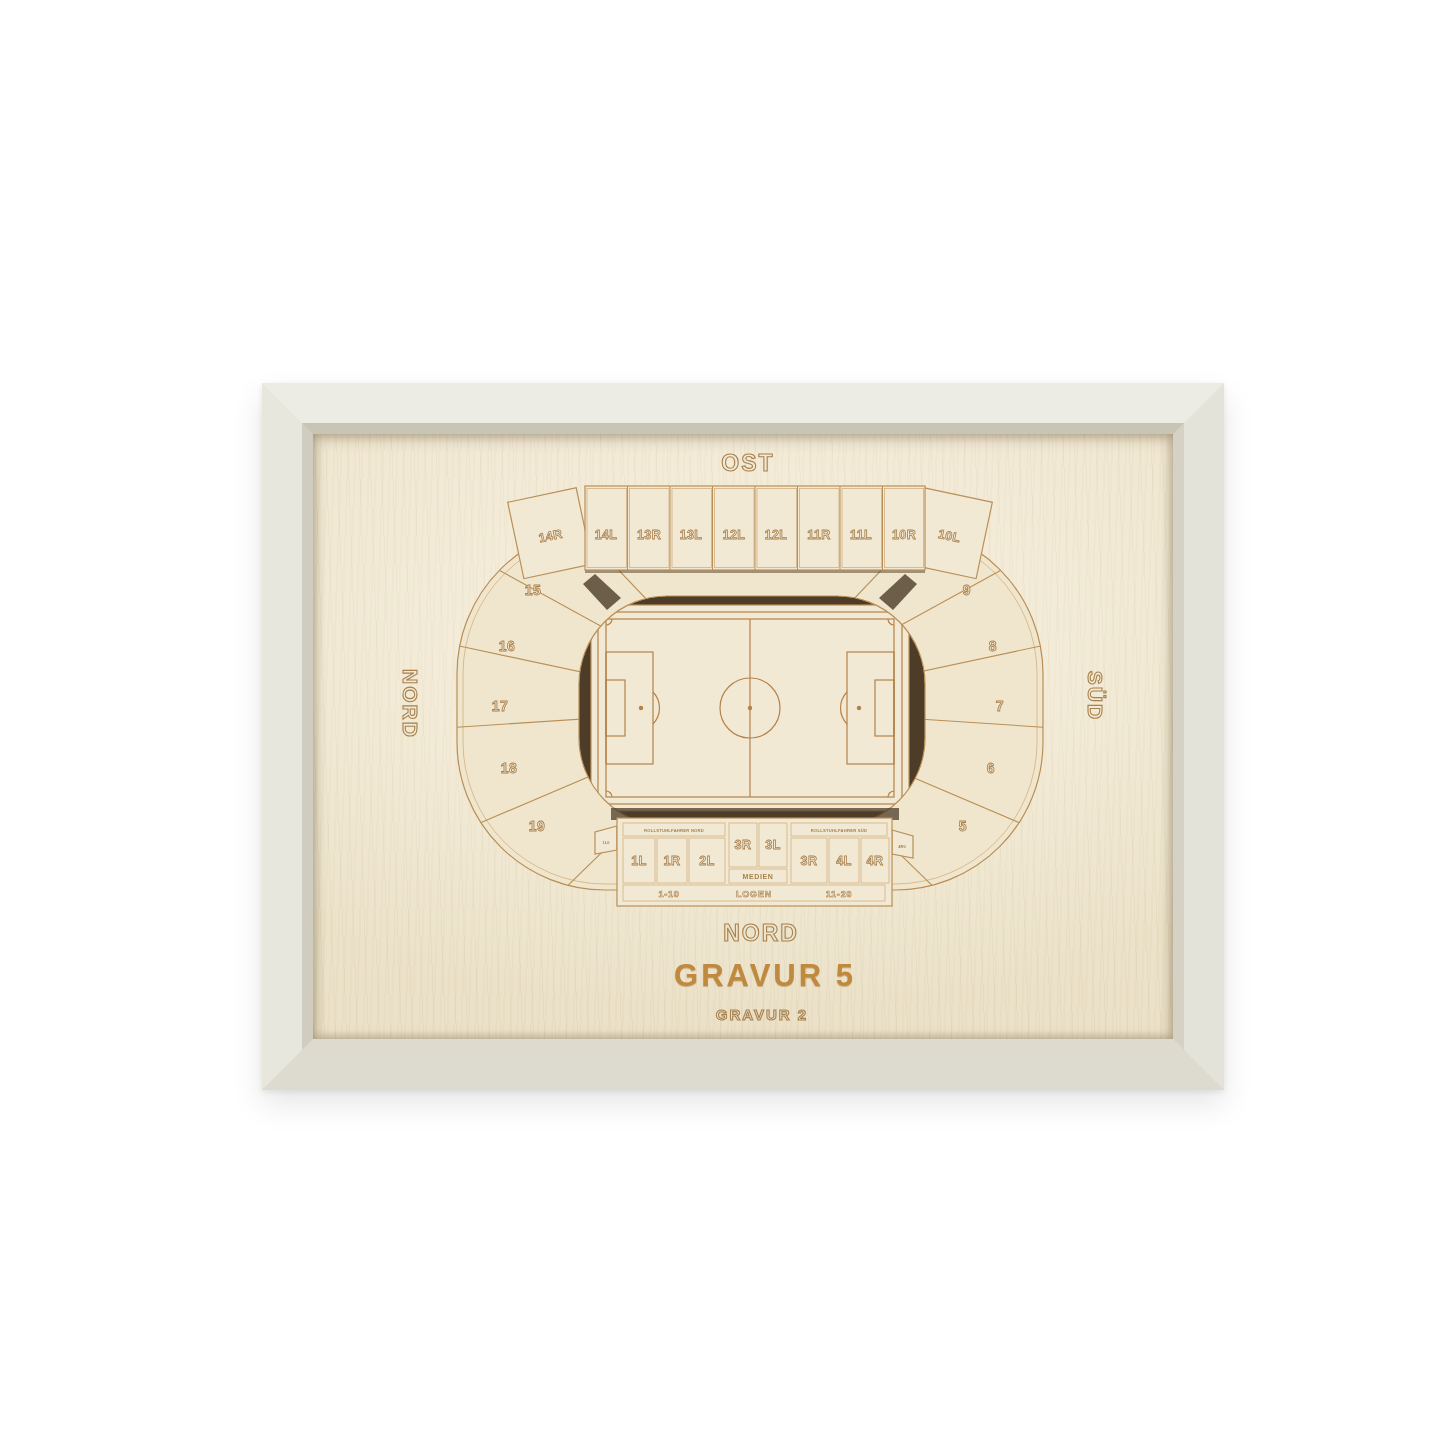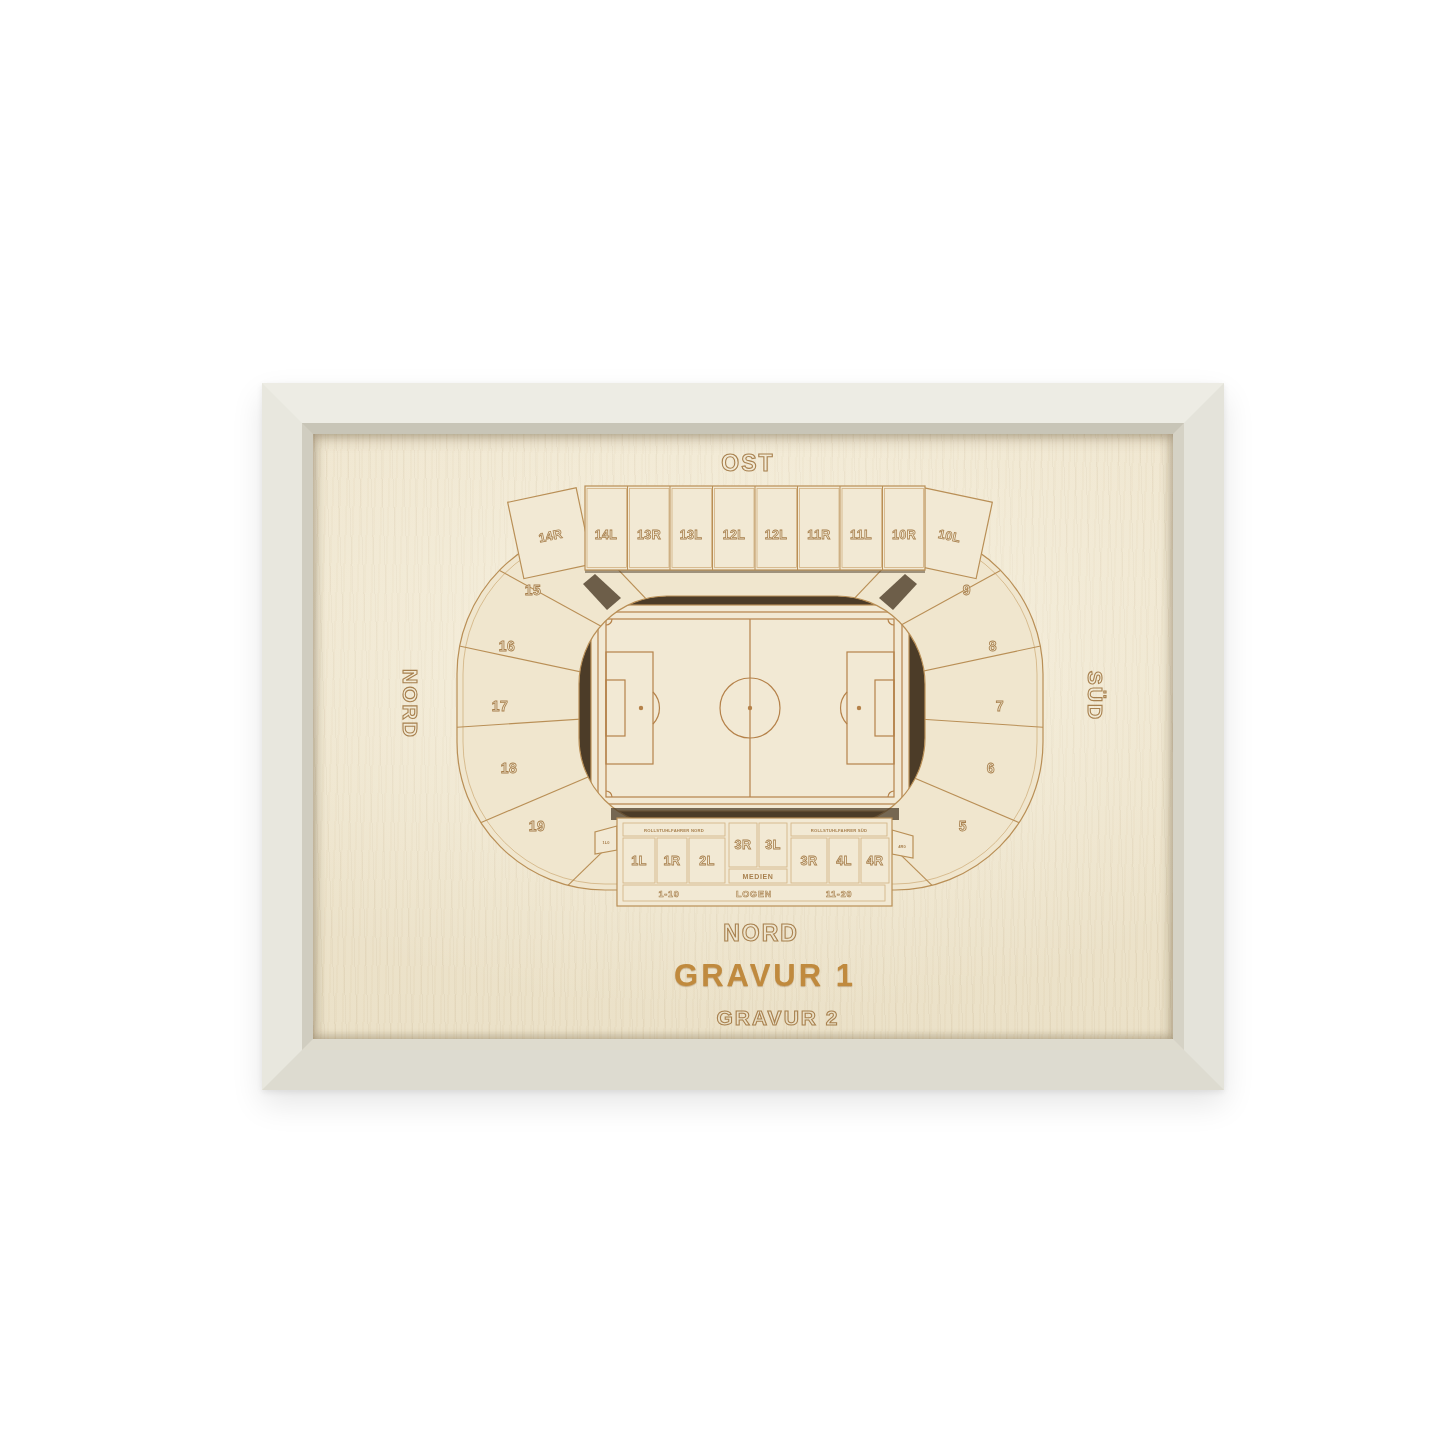--- a/index.html
+++ b/index.html
@@ -21,21 +21,21 @@
   .engraved{color:rgba(0,0,0,0);-webkit-text-stroke:1.1px #a8814f;font-weight:bold;}
   .compass{position:absolute;font-size:23px;letter-spacing:2px;white-space:nowrap;}
   .ost{left:435px;top:16px;transform:translateX(-50%);}
   .west{left:448px;top:486px;transform:translateX(-50%);}
   .nord{left:97px;top:270px;transform:translate(-50%,-50%) rotate(90deg);font-size:21px;}
   .sued{left:782px;top:262px;transform:translate(-50%,-50%) rotate(90deg);font-size:21px;}
   .gravur1{position:absolute;left:452px;top:524px;transform:translateX(-50%);
            font-size:31px;font-weight:800;letter-spacing:3px;color:#c08a3e;white-space:nowrap;
            text-shadow:0 1px 1px rgba(130,75,15,.35);}
   .gravur2{position:absolute;left:449px;top:572px;transform:translateX(-50%);
-           font-size:21px;letter-spacing:2px;white-space:nowrap;margin-left:16px;}
+           font-size:15px;letter-spacing:2px;white-space:nowrap;}
   svg.stadium{position:absolute;left:132px;top:44px;}
   svg .cut{fill:#f0e6ce;stroke:#b98f56;stroke-width:1.2;}
   svg .piece{fill:#f2e9d4;stroke:#b98f56;stroke-width:1.2;}
   svg .line{fill:none;stroke:#b5824a;stroke-width:1.2;}
   svg .thin{fill:none;stroke:#c49a5e;stroke-width:.8;opacity:.7;}
   svg .num{font:bold 14px "Liberation Sans",sans-serif;fill:#f0e6ce;stroke:#a8804e;stroke-width:.85;
            text-anchor:middle;letter-spacing:.5px;}
   svg .cell{font:bold 12.5px "Liberation Sans",sans-serif;fill:#f2e9d4;stroke:#a8804e;stroke-width:.8;
             text-anchor:middle;letter-spacing:.4px;}
   svg .strip{font:bold 9px "Liberation Sans",sans-serif;fill:#f2e9d4;stroke:#a8804e;stroke-width:.6;
@@ -189,19 +189,19 @@
             <text class="cell" x="430" y="387">4R</text>
             <text class="strip" x="224" y="419">1-10</text>
             <text class="strip" x="309" y="419">LOGEN</text>
             <text class="strip" x="394" y="419">11-20</text>
             <text class="micro" x="161" y="366">1L0</text>
             <text class="micro" x="457" y="370">4R0</text>
           </g>
         </svg>
 
         <div class="compass engraved west">NORD</div>
-        <div class="gravur1">GRAVUR 1</div>
+        <div class="gravur1">GRAVUR 5</div>
         <div class="gravur2 engraved">GRAVUR 2</div>
 
       </div>
     </div>
   </div>
 </div>
 
 </body></html>

